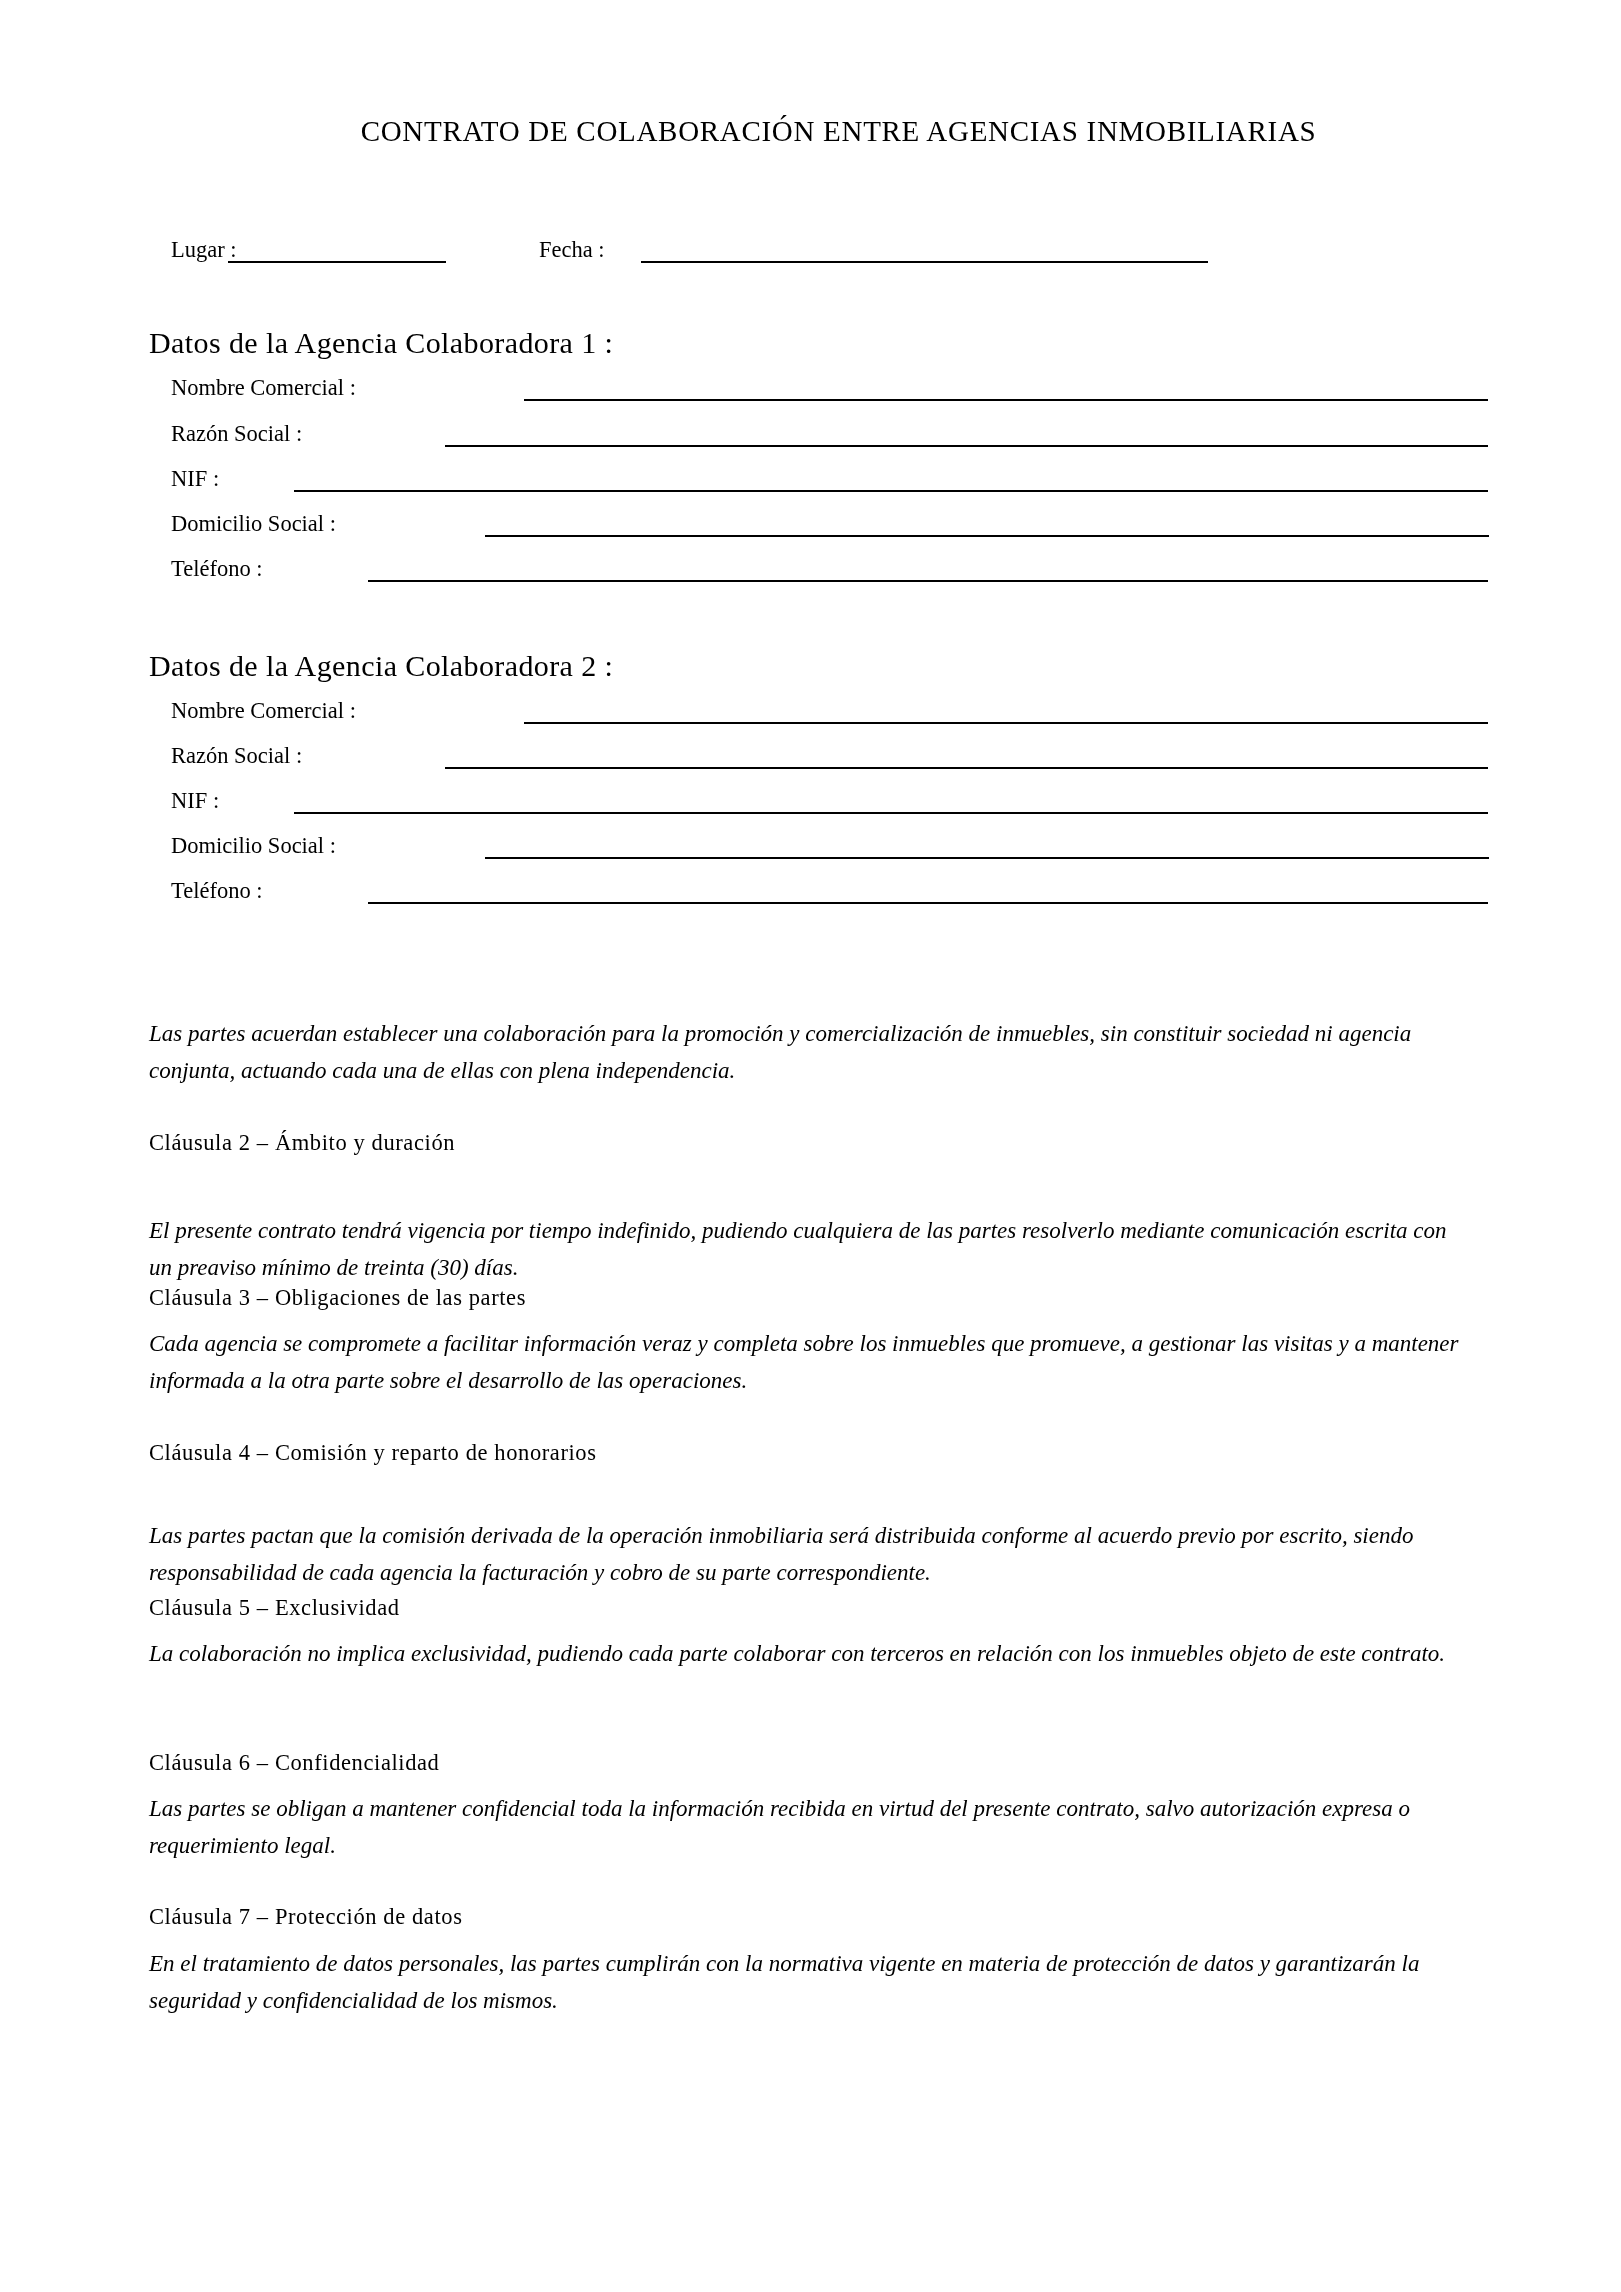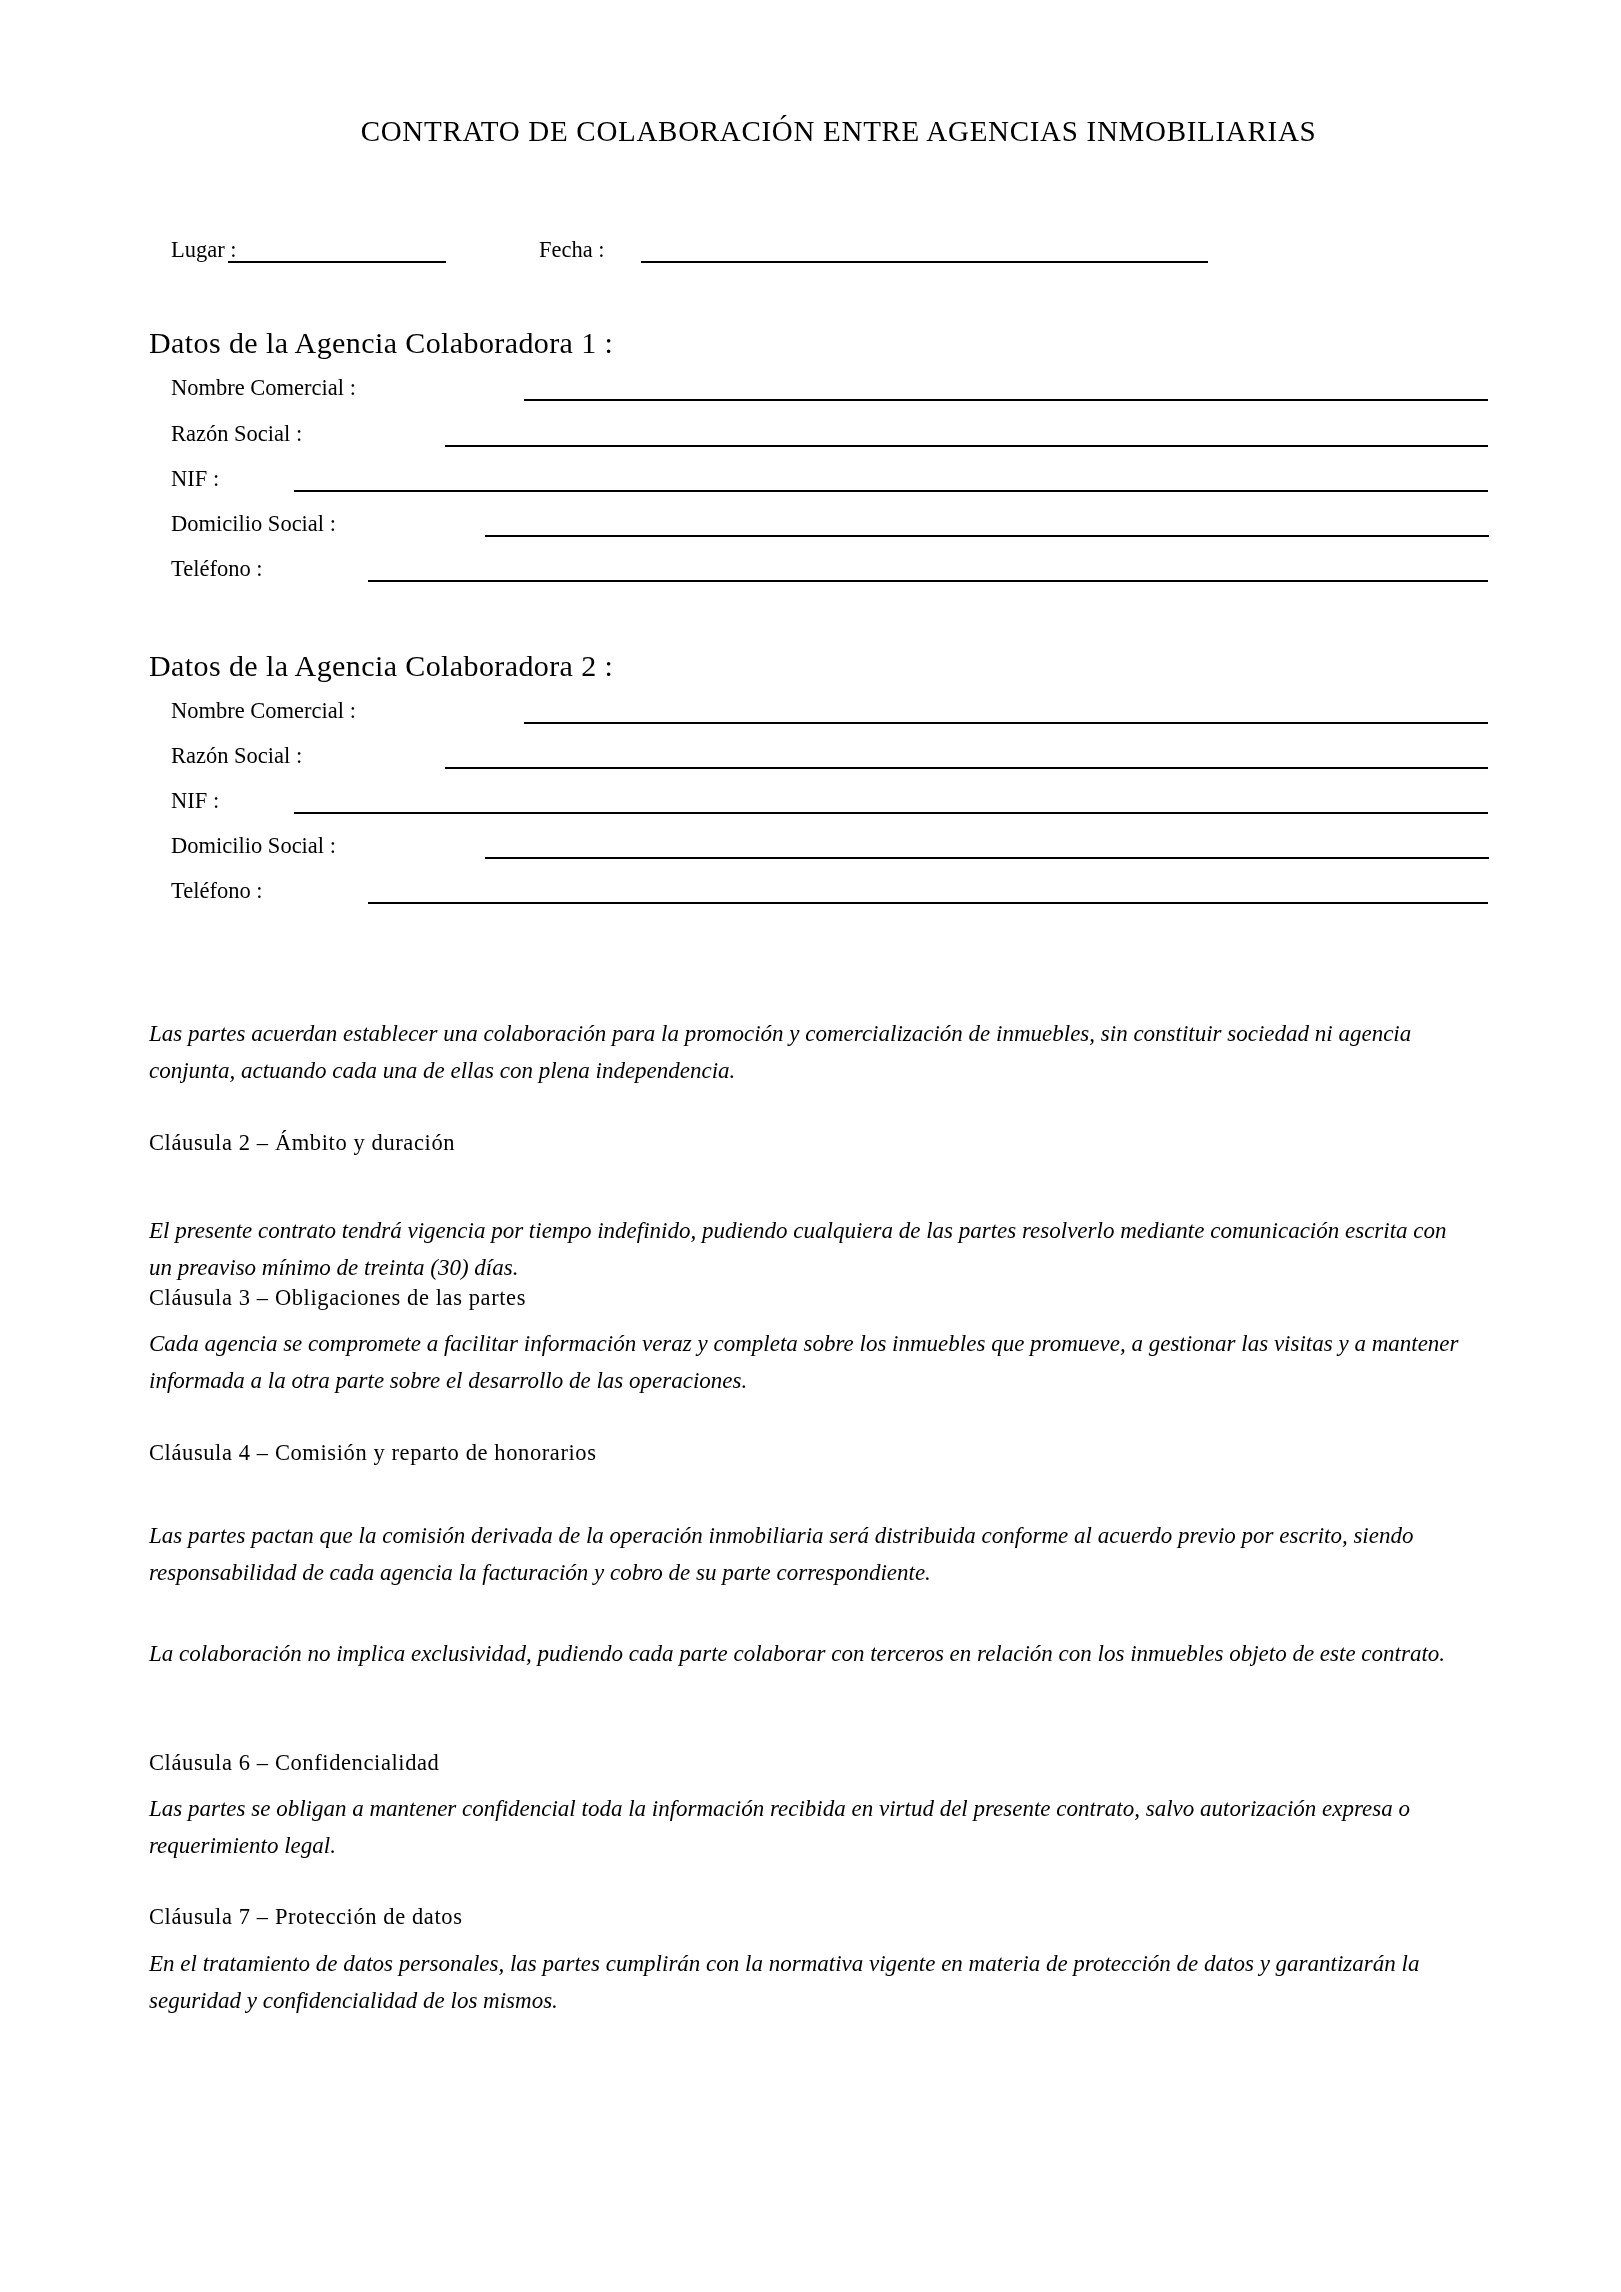--- a/index.html
+++ b/index.html
@@ -165,20 +165,21 @@
 
   <div class="clause-head" style="top:1128px;">Cláusula 2 – Ámbito y duración</div>
   <div class="clause-body" style="top:1170px;margin-top:42px;">El presente contrato tendrá vigencia por tiempo indefinido, pudiendo cualquiera de las partes resolverlo mediante comunicación escrita con un preaviso mínimo de treinta (30) días.</div>
 
   <div class="clause-head" style="top:1283px;">Cláusula 3 – Obligaciones de las partes</div>
   <div class="clause-body" style="top:1325px;">Cada agencia se compromete a facilitar información veraz y completa sobre los inmuebles que promueve, a gestionar las visitas y a mantener informada a la otra parte sobre el desarrollo de las operaciones.</div>
 
   <div class="clause-head" style="top:1438px;">Cláusula 4 – Comisión y reparto de honorarios</div>
   <div class="clause-body" style="top:1480px;margin-top:37px;">Las partes pactan que la comisión derivada de la operación inmobiliaria será distribuida conforme al acuerdo previo por escrito, siendo responsabilidad de cada agencia la facturación y cobro de su parte correspondiente.</div>
 
+  <div class="clause-head" style="top:1593px;">Cláusula 5 – Exclusividad</div>
   <div class="clause-body" style="top:1635px;">La colaboración no implica exclusividad, pudiendo cada parte colaborar con terceros en relación con los inmuebles objeto de este contrato.</div>
 
   <div class="clause-head" style="top:1748px;">Cláusula 6 – Confidencialidad</div>
   <div class="clause-body" style="top:1790px;">Las partes se obligan a mantener confidencial toda la información recibida en virtud del presente contrato, salvo autorización expresa o requerimiento legal.</div>
 
   <div class="clause-head" style="top:1902px;">Cláusula 7 – Protección de datos</div>
   <div class="clause-body" style="top:1945px;">En el tratamiento de datos personales, las partes cumplirán con la normativa vigente en materia de protección de datos y garantizarán la seguridad y confidencialidad de los mismos.</div>
 
 </div>
 

